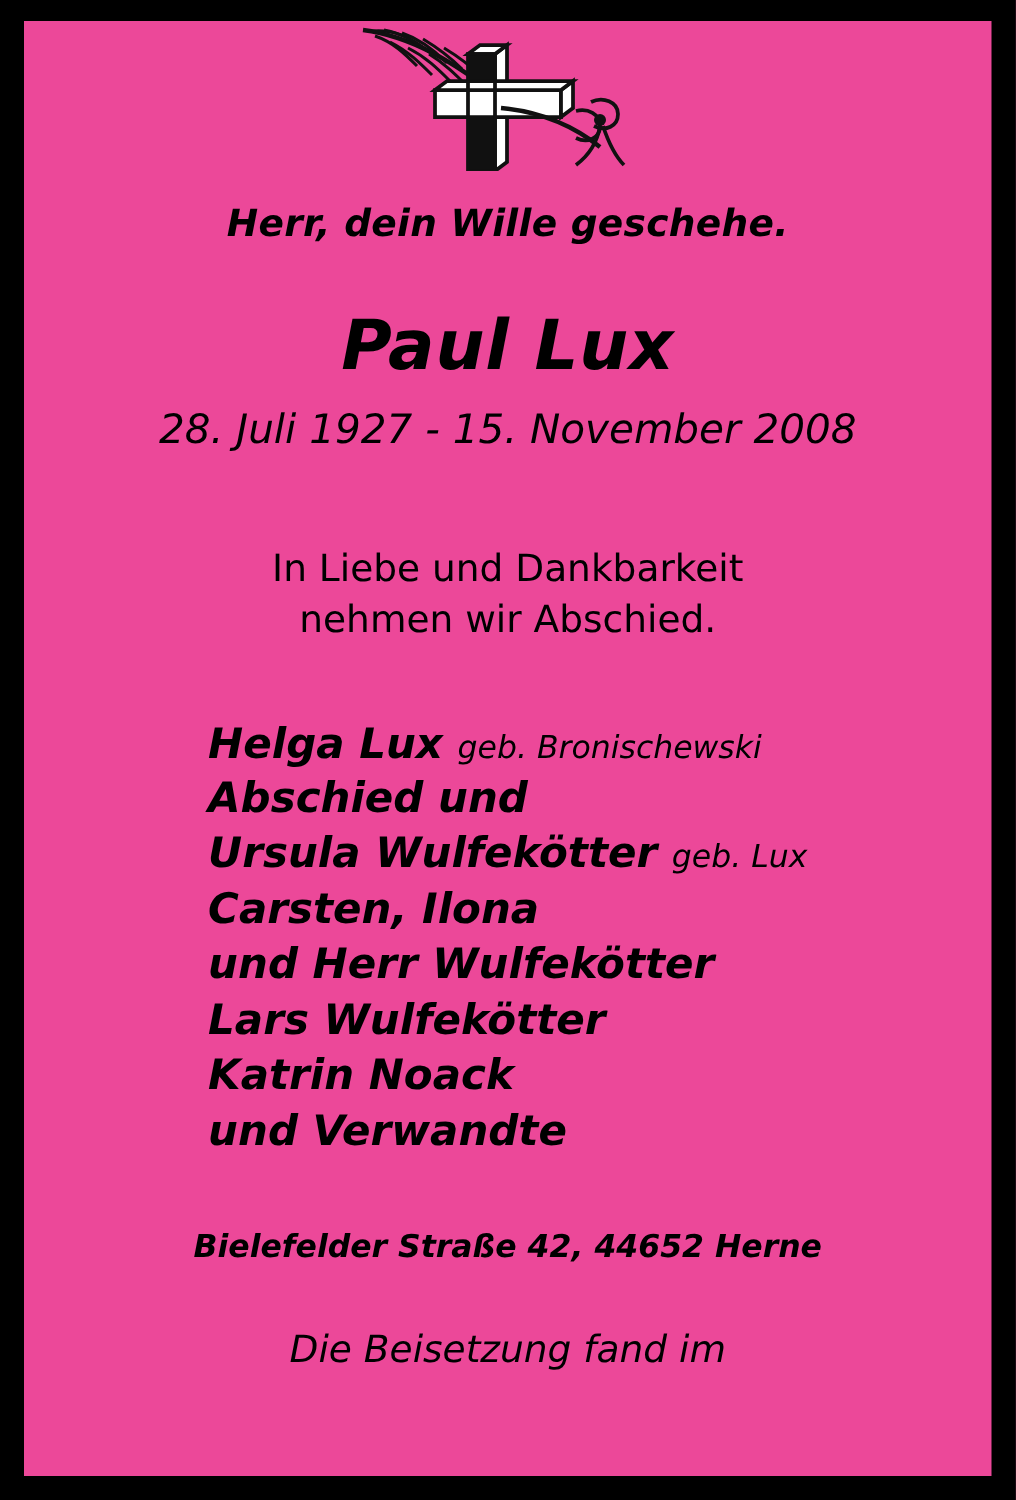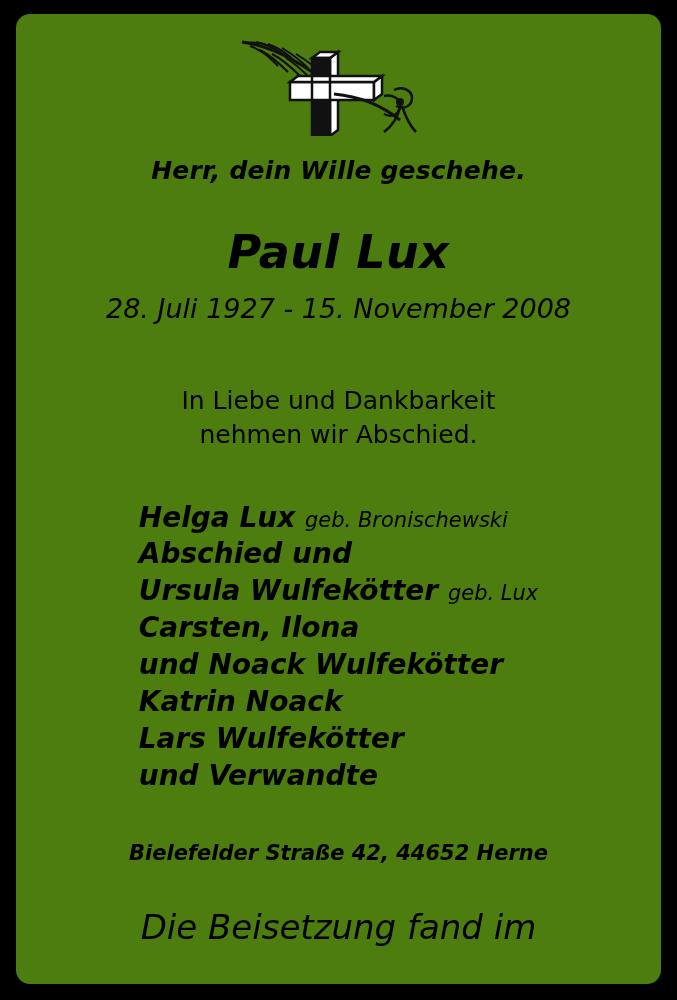--- a/index.html
+++ b/index.html
@@ -18,27 +18,25 @@
     left: 0; top: 0;
     width: 677px;
     height: 1000px;
     background: #000000;
     box-sizing: border-box;
     padding: 14px 16px 16px 16px;
   }
   .paper {
     width: 100%;
     height: 100%;
-    background: #4d7c0f;
+    background: #ec4899;
     box-sizing: border-box;
     display: flex;
     flex-direction: column;
     align-items: center;
-    padding-top: 22px;
-    border-radius: 14px;
   }
   .emblem {
     width: 210px;
     height: 100px;
     margin-bottom: 18px;
     display: block;
   }
   .motto {
     font-style: italic;
     font-weight: bold;
@@ -90,21 +88,21 @@
   .address {
     font-style: italic;
     font-weight: bold;
     font-size: 21px;
     color: #000;
     text-align: center;
     margin-top: 46px;
   }
   .closing {
     font-style: italic;
-    font-size: 34px;
+    font-size: 25px;
     color: #000;
     text-align: center;
     line-height: 1.35;
     margin-top: 40px;
   }
 </style>
 </head>
 <body>
 
 <div class="obituary">
@@ -164,29 +162,29 @@
       </div>
       <div class="line">
         <span>Ursula Wulfekötter</span>
         <span class="suffix">geb. Lux</span>
       </div>
       <div class="line">
         <span>Carsten, Ilona</span>
         <span class="suffix"></span>
       </div>
       <div class="line">
-        <span>und Noack Wulfekötter</span>
+        <span>und Herr Wulfekötter</span>
+        <span class="suffix"></span>
+      </div>
+      <div class="line">
+        <span>Lars Wulfekötter</span>
         <span class="suffix"></span>
       </div>
       <div class="line">
         <span>Katrin Noack</span>
-        <span class="suffix"></span>
-      </div>
-      <div class="line">
-        <span>Lars Wulfekötter</span>
         <span class="suffix"></span>
       </div>
       <div class="line">
         <span>und Verwandte</span>
         <span class="suffix"></span>
       </div>
     </div>
 
     <div class="address">Bielefelder Straße 42, 44652 Herne</div>
 

